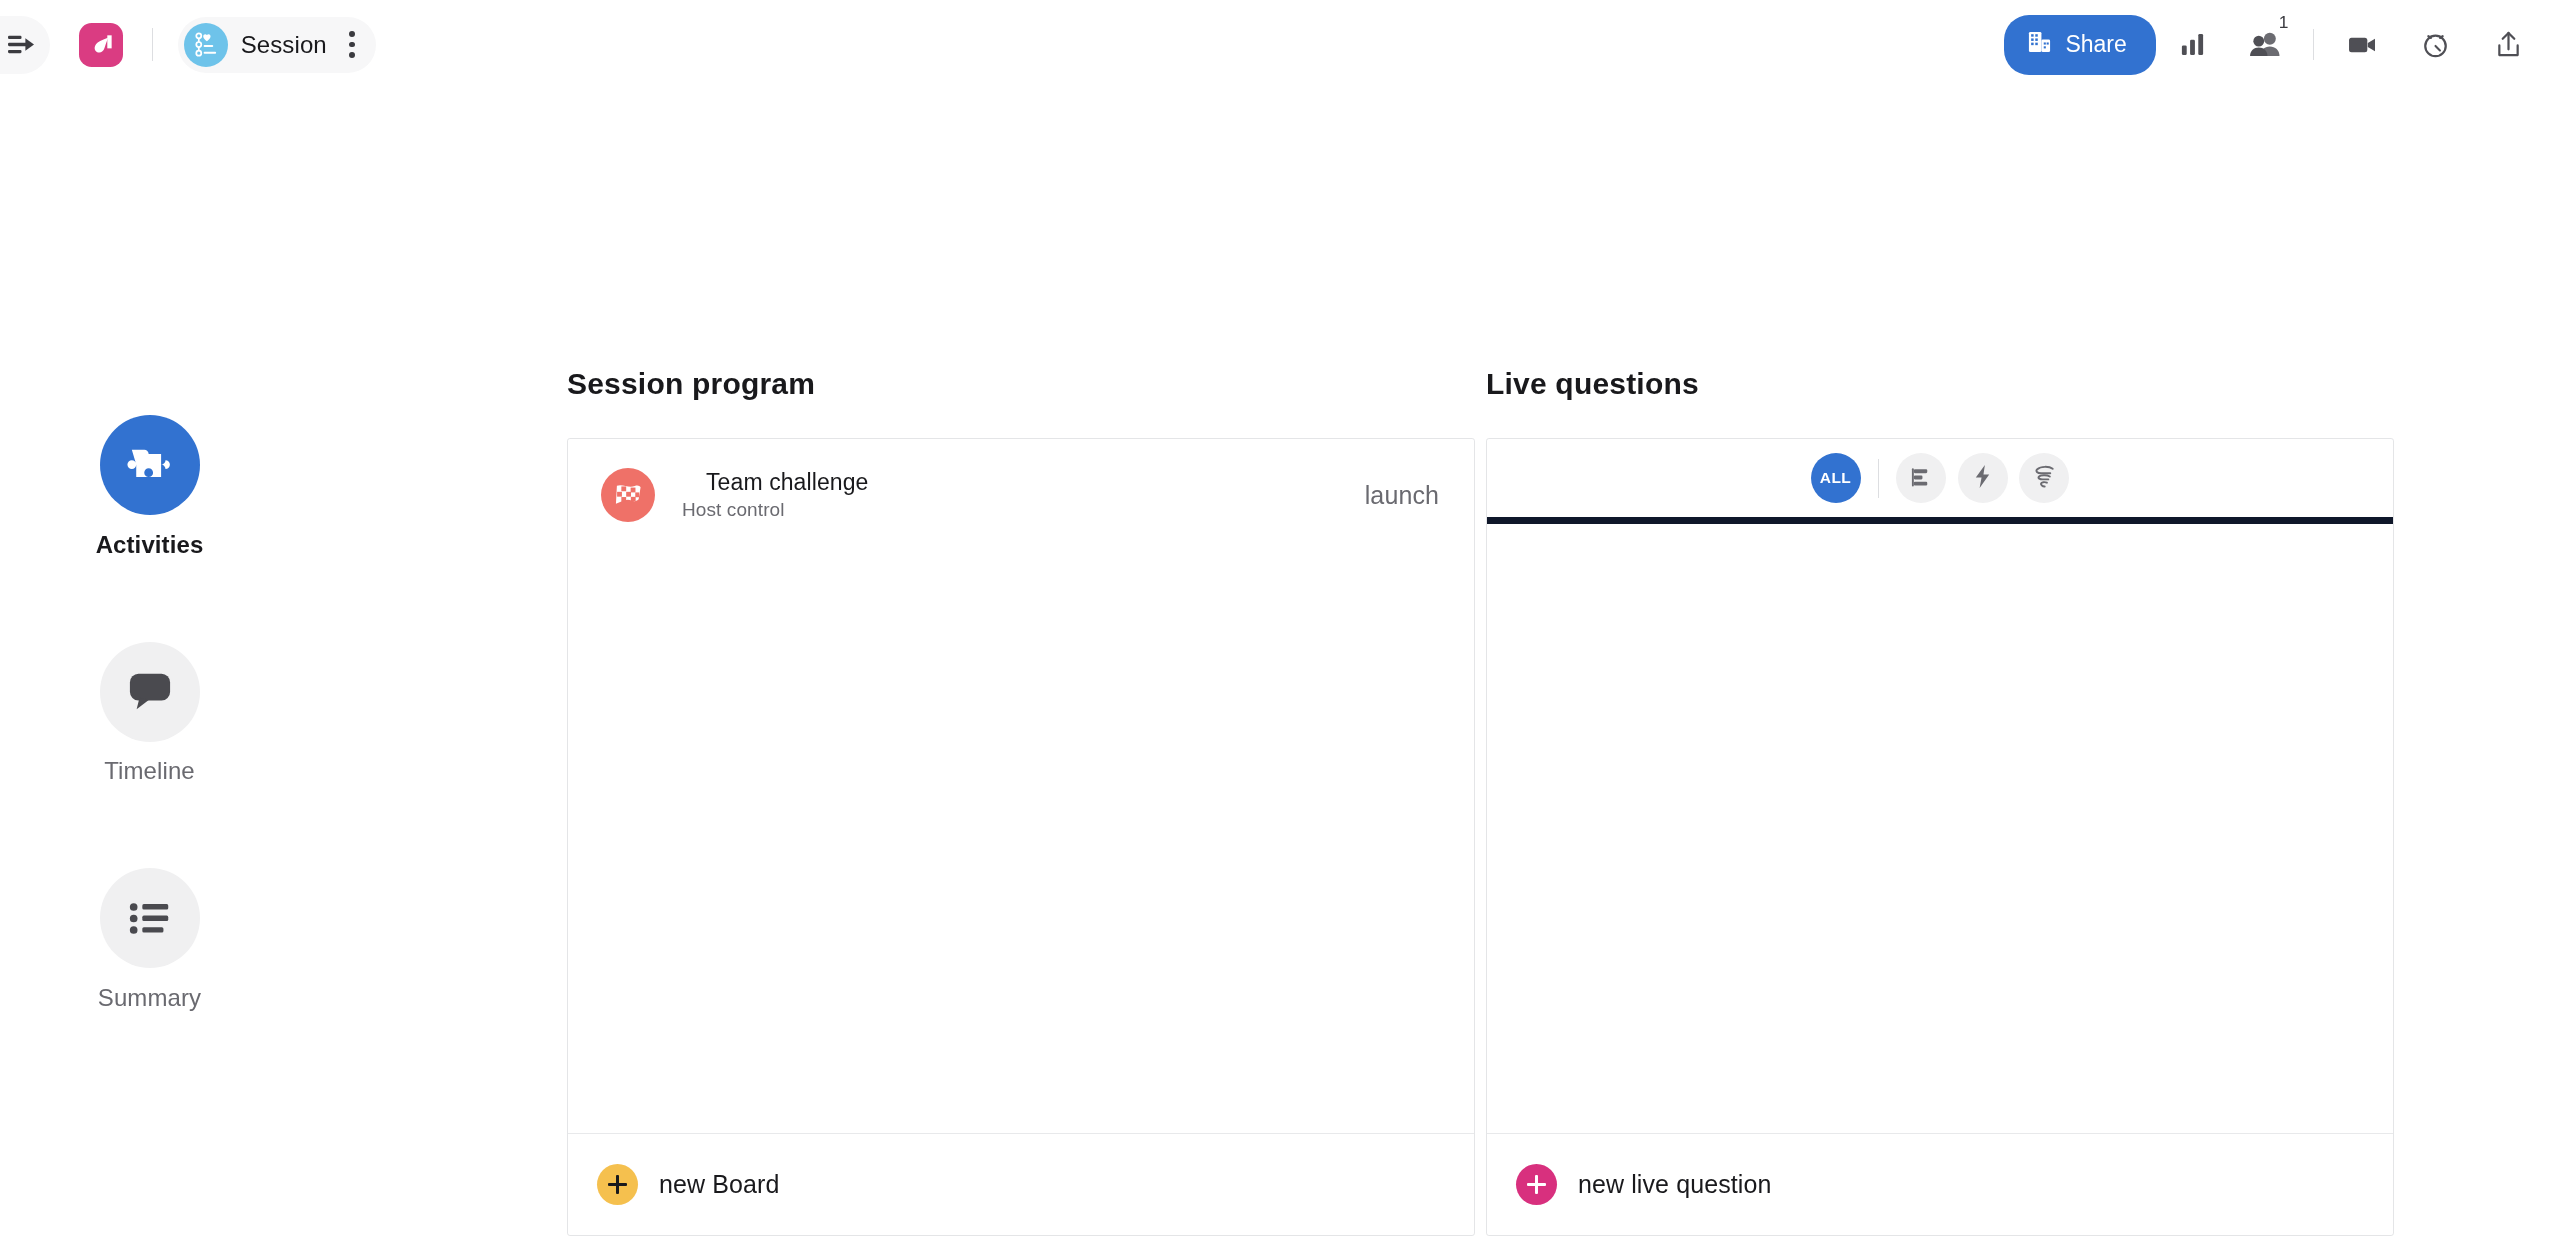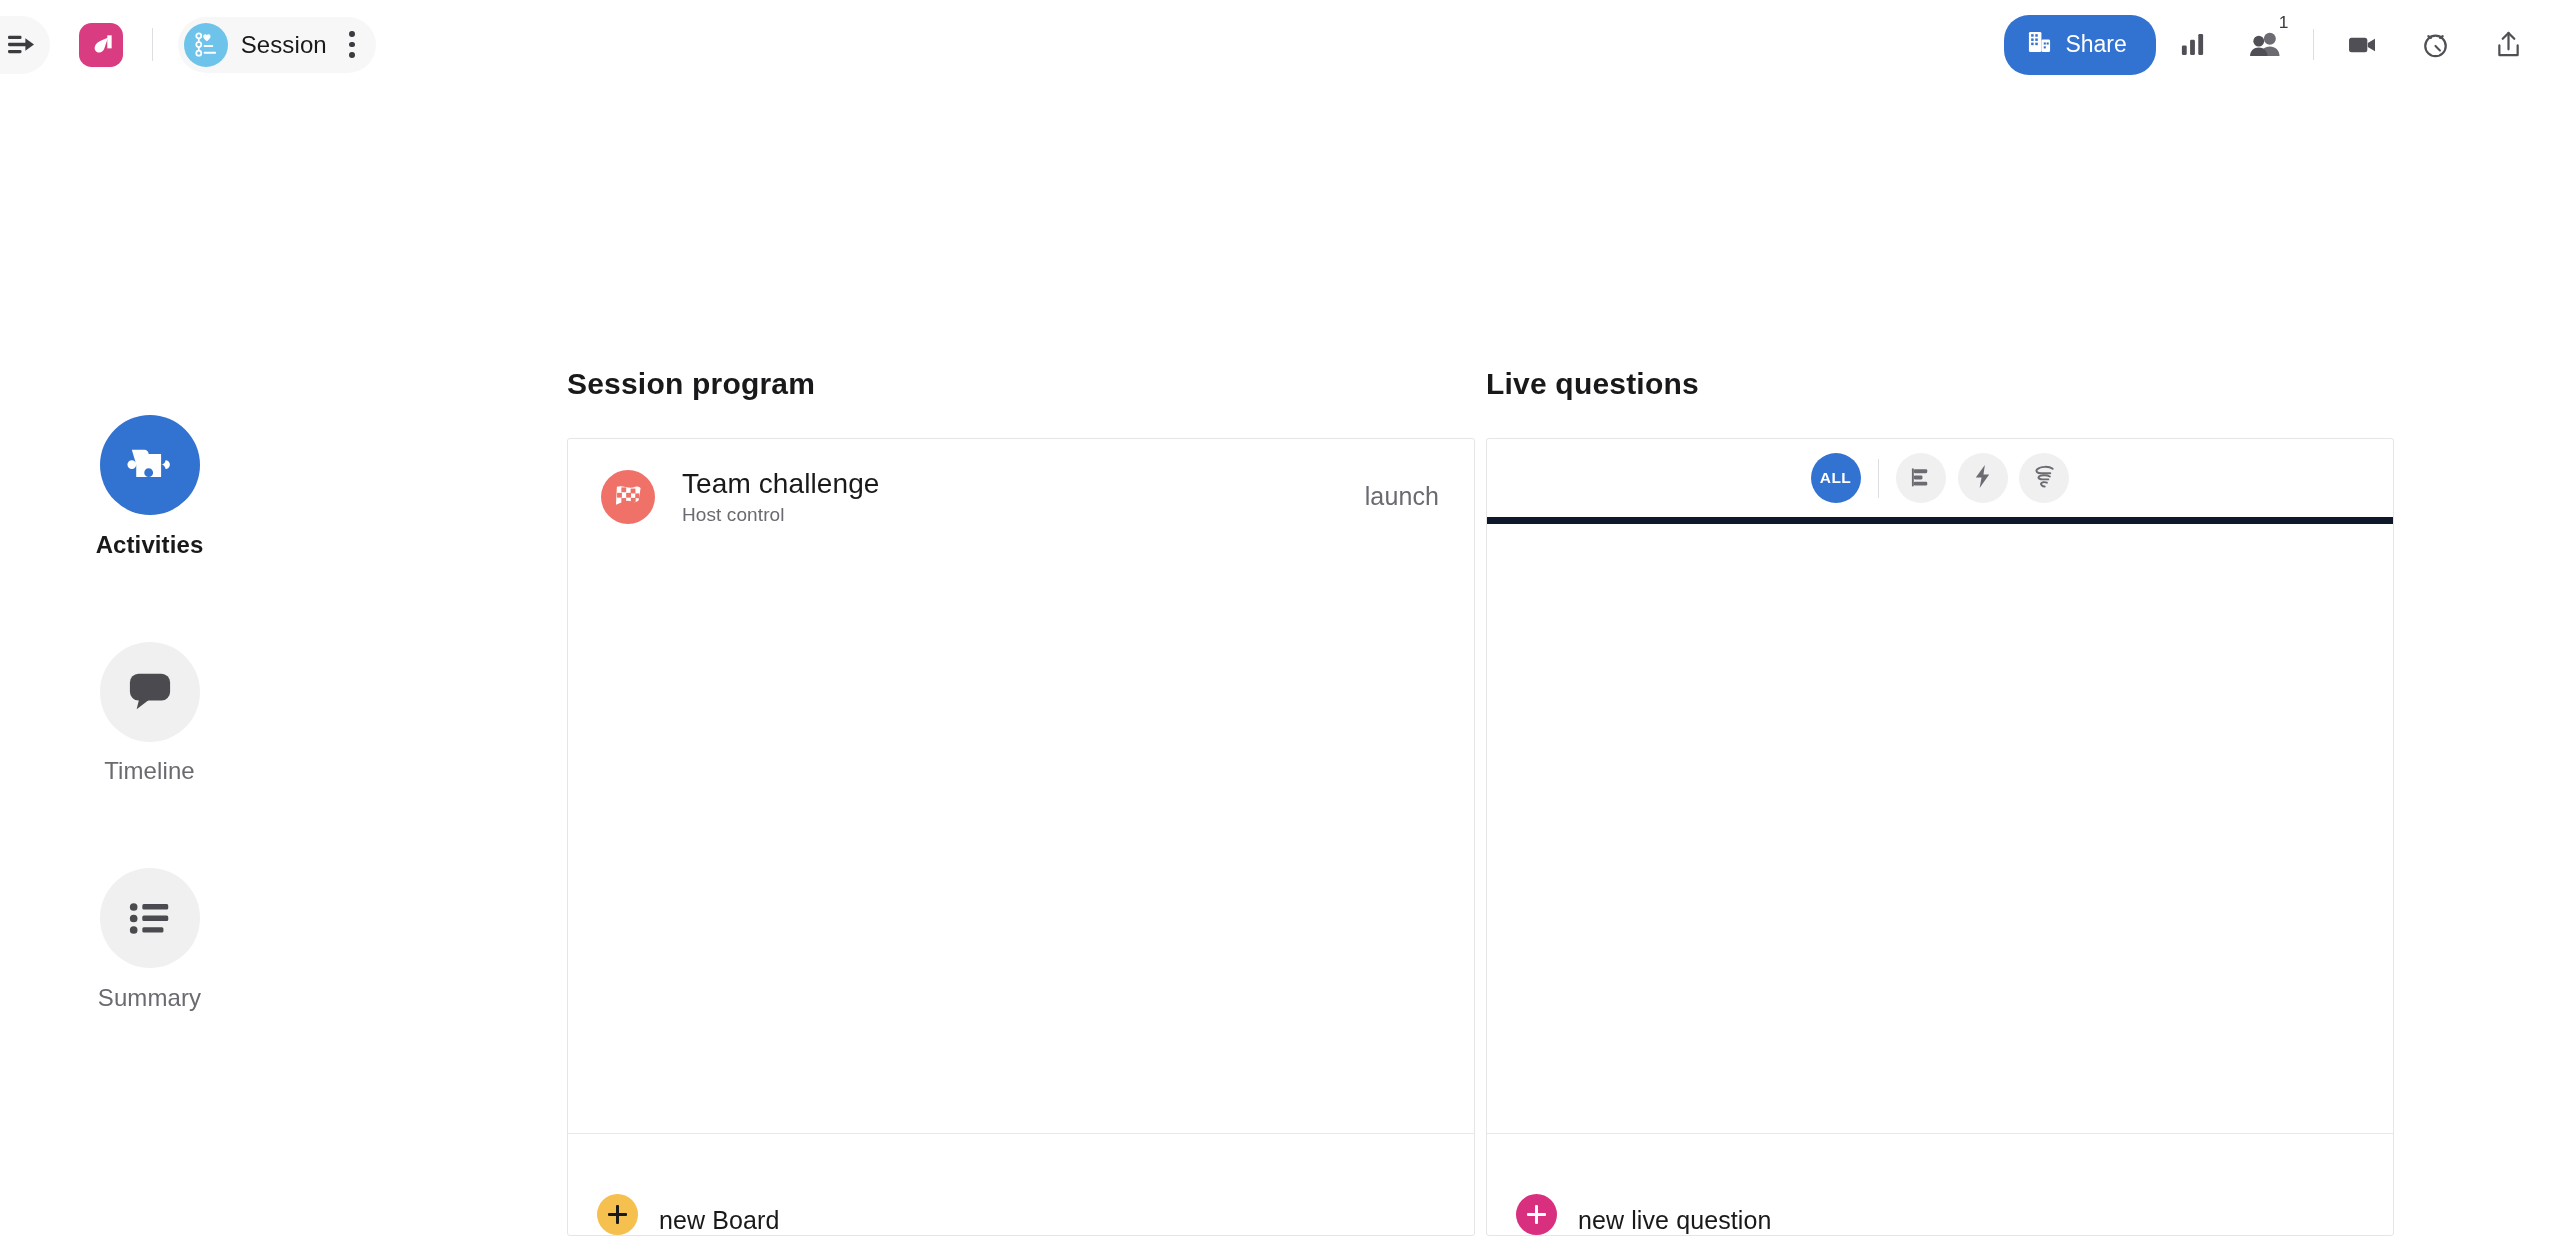--- a/index.html
+++ b/index.html
@@ -223,21 +223,21 @@
 
   .panel-body {
     flex: 1;
     overflow: hidden;
   }
 
   .panel-foot {
     border-top: 1px solid #e8e9eb;
     height: 102px;
     display: flex;
-    align-items: flex-end;
+    align-items: center;
     padding-left: 29px;
     gap: 21px;
     cursor: pointer;
   }
 
   .plus-circle {
     width: 41px;
     height: 41px;
     border-radius: 50%;
     display: flex;
@@ -275,21 +275,21 @@
     height: 54px;
     border-radius: 50%;
     background: #ef7168;
     display: flex;
     align-items: center;
     justify-content: center;
     flex: none;
   }
 
   .act-text { display: flex; flex-direction: column; gap: 3.9px; }
-  .act-title { font-size: 28px; color: #19191c; letter-spacing: 0.1px; }
+  .act-title { font-size: 23px; color: #19191c; letter-spacing: 0.1px; margin-left: 24px; }
   .act-sub { font-size: 19px; color: #6a6a70; letter-spacing: 0.1px; }
 
   .act-launch {
     margin-left: auto;
     font-size: 25px;
     color: #6a6a70;
     cursor: pointer;
     letter-spacing: 0.1px;
   }
 

